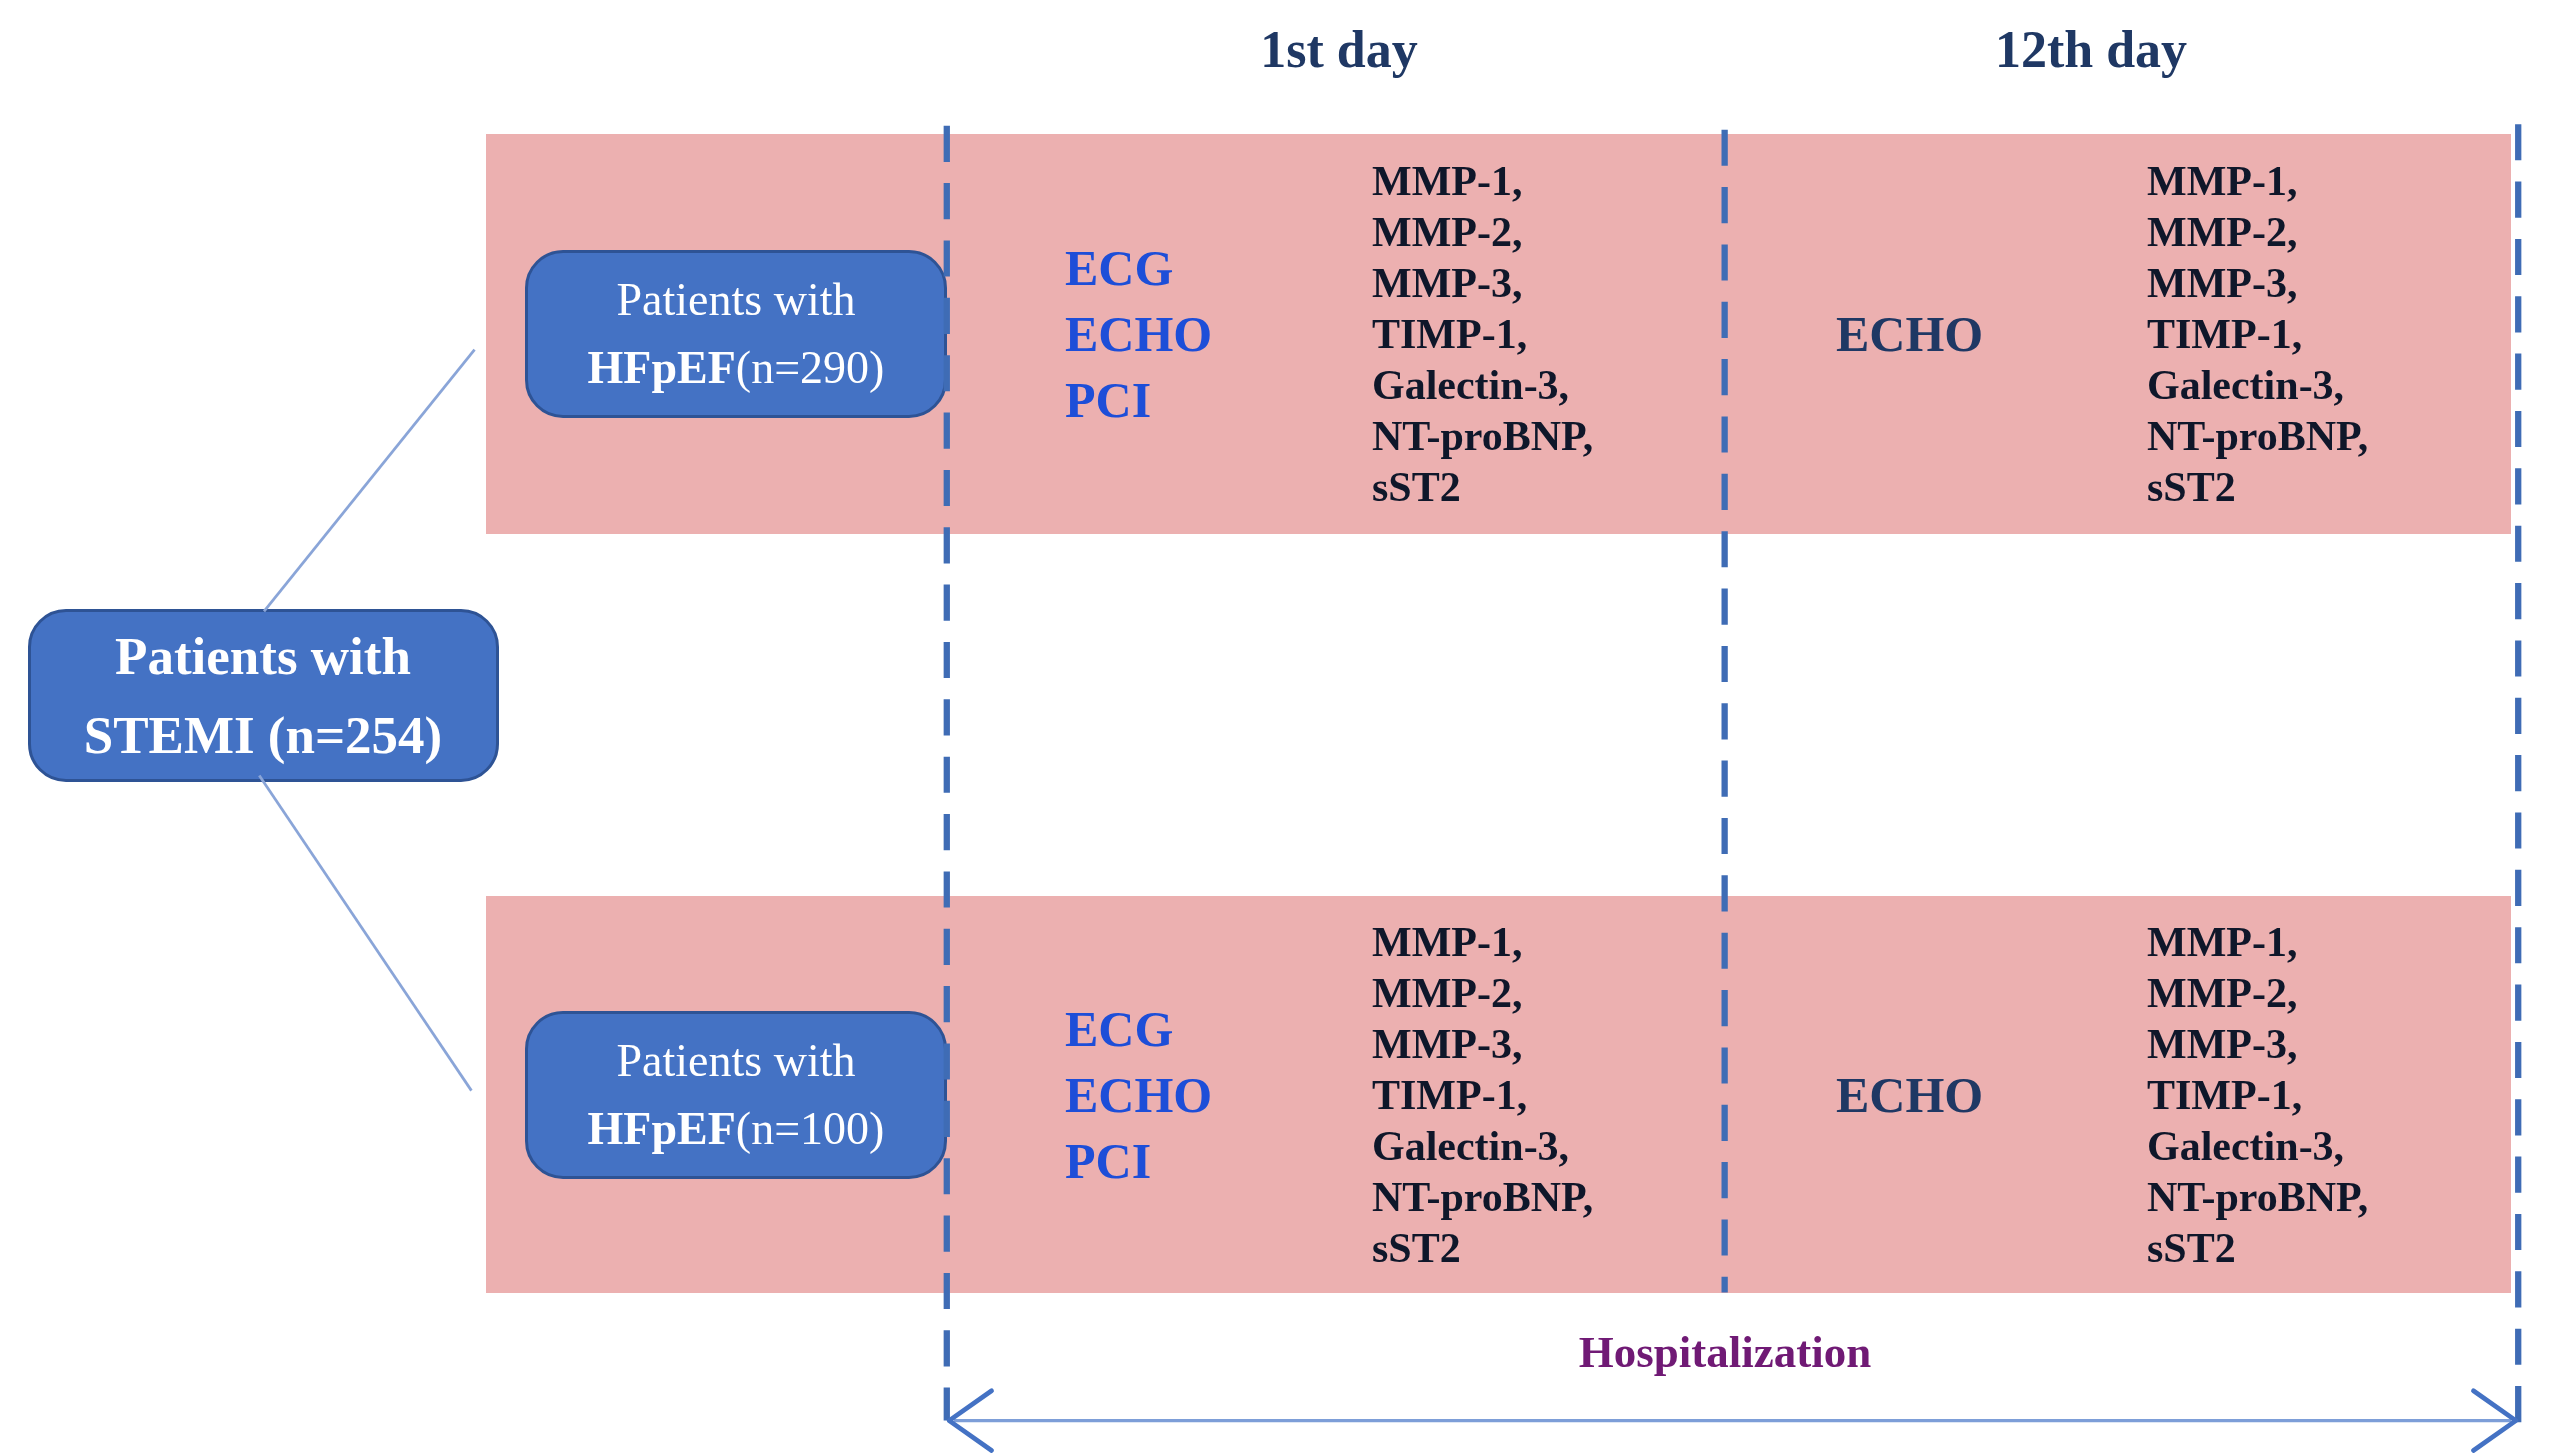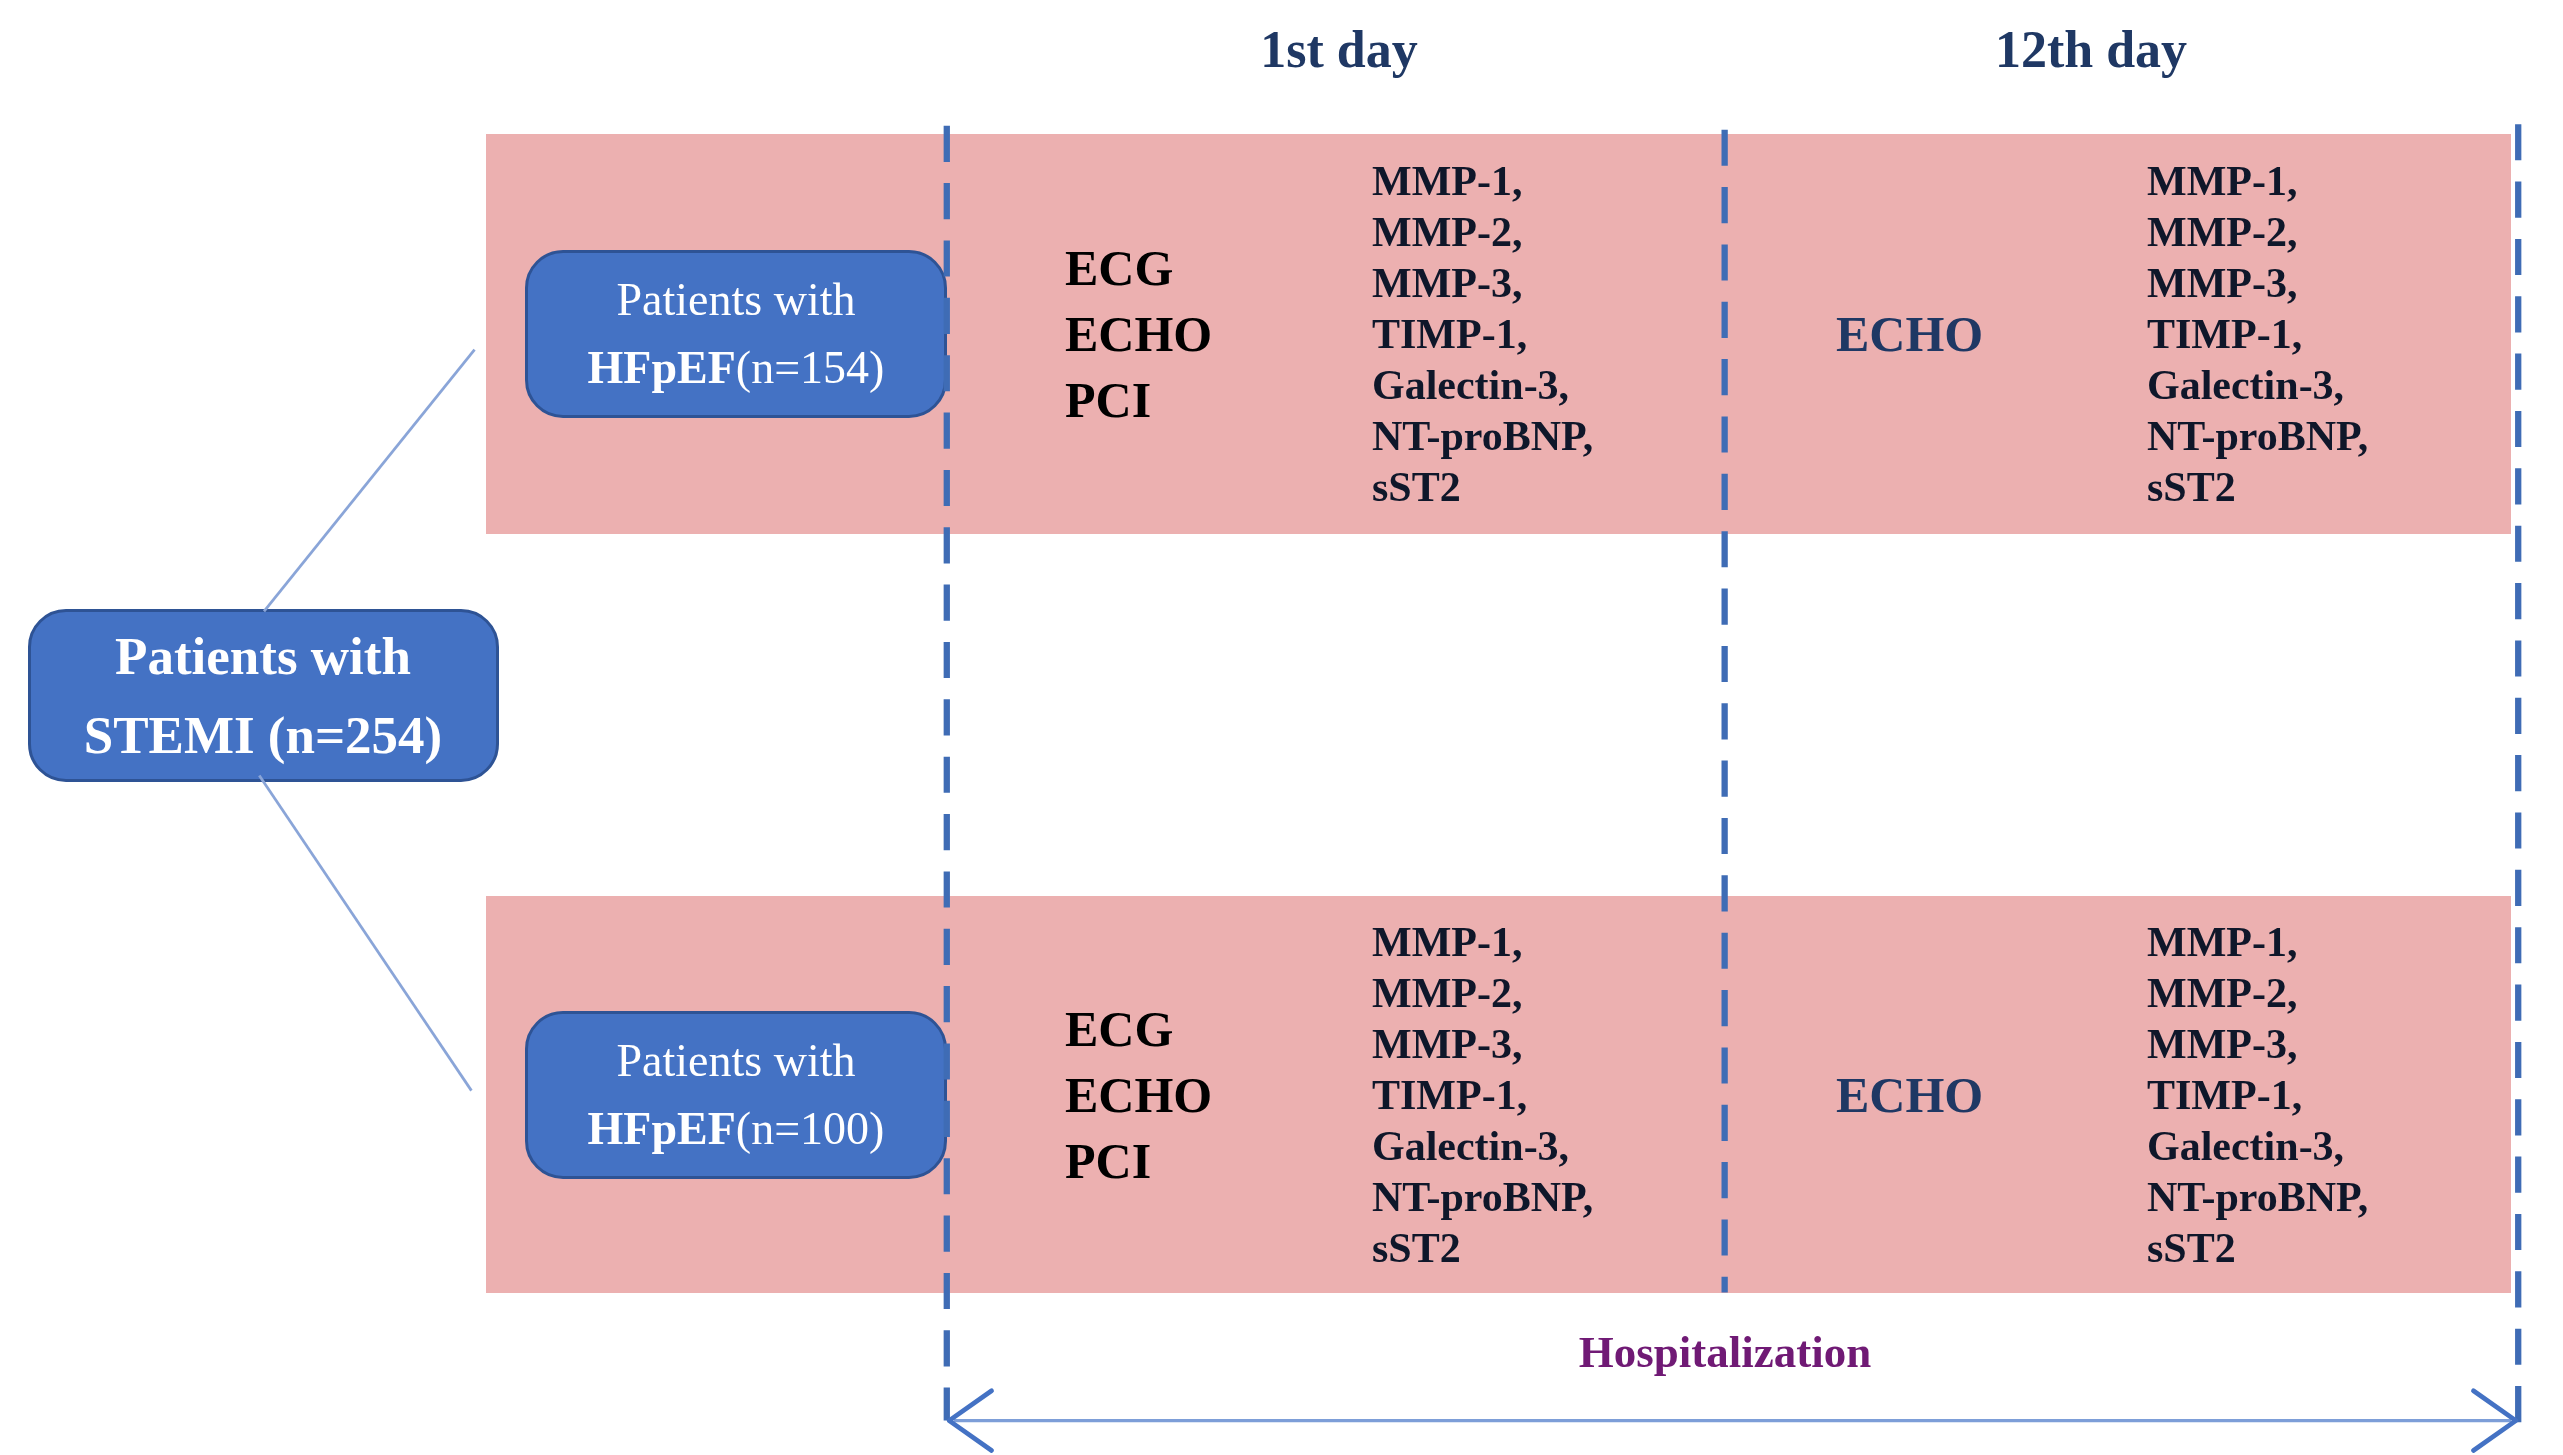--- a/index.html
+++ b/index.html
@@ -72,21 +72,21 @@
     line-height: 79px;
     text-align: center;
     white-space: nowrap;
   }
 
   .proc-list {
     position: absolute;
     left: 579px;
     top: 50%;
     transform: translateY(-50%);
-    color: #000000;
+    color: #1d4ed8;
     font-size: 50px;
     font-weight: bold;
     line-height: 66px;
     white-space: nowrap;
   }
   .bio-list {
     position: absolute;
     top: 50%;
     transform: translateY(-50%);
     color: #0f172a;
@@ -135,21 +135,21 @@
 <body>
 
 <div id="canvas">
 
   <div class="day-label" style="left:1339px">1st day</div>
   <div class="day-label" style="left:2091px">12th day</div>
 
   <div class="band" id="band-hfref">
     <div class="group-box">
       <div>Patients with</div>
-      <div><span class="bold">HFpEF</span><span>(n=154)</span></div>
+      <div><span class="bold">HFpEF</span><span>(n=290)</span></div>
     </div>
     <div class="proc-list">
       <div>ECG</div>
       <div>ECHO</div>
       <div>PCI</div>
     </div>
     <div class="bio-list bio-1">
       <div>MMP-1,</div>
       <div>MMP-2,</div>
       <div>MMP-3,</div>

